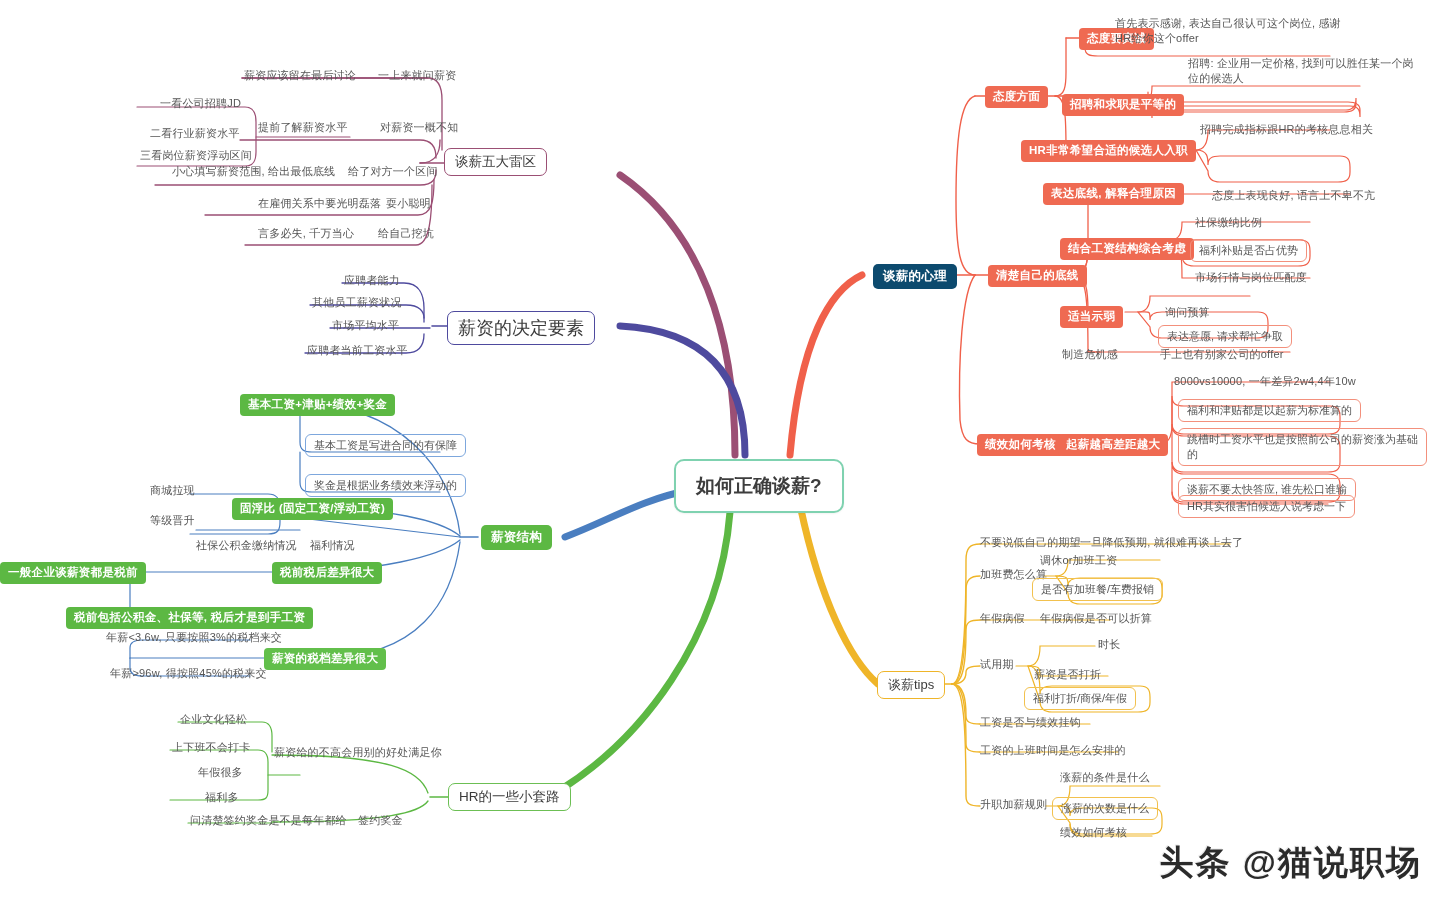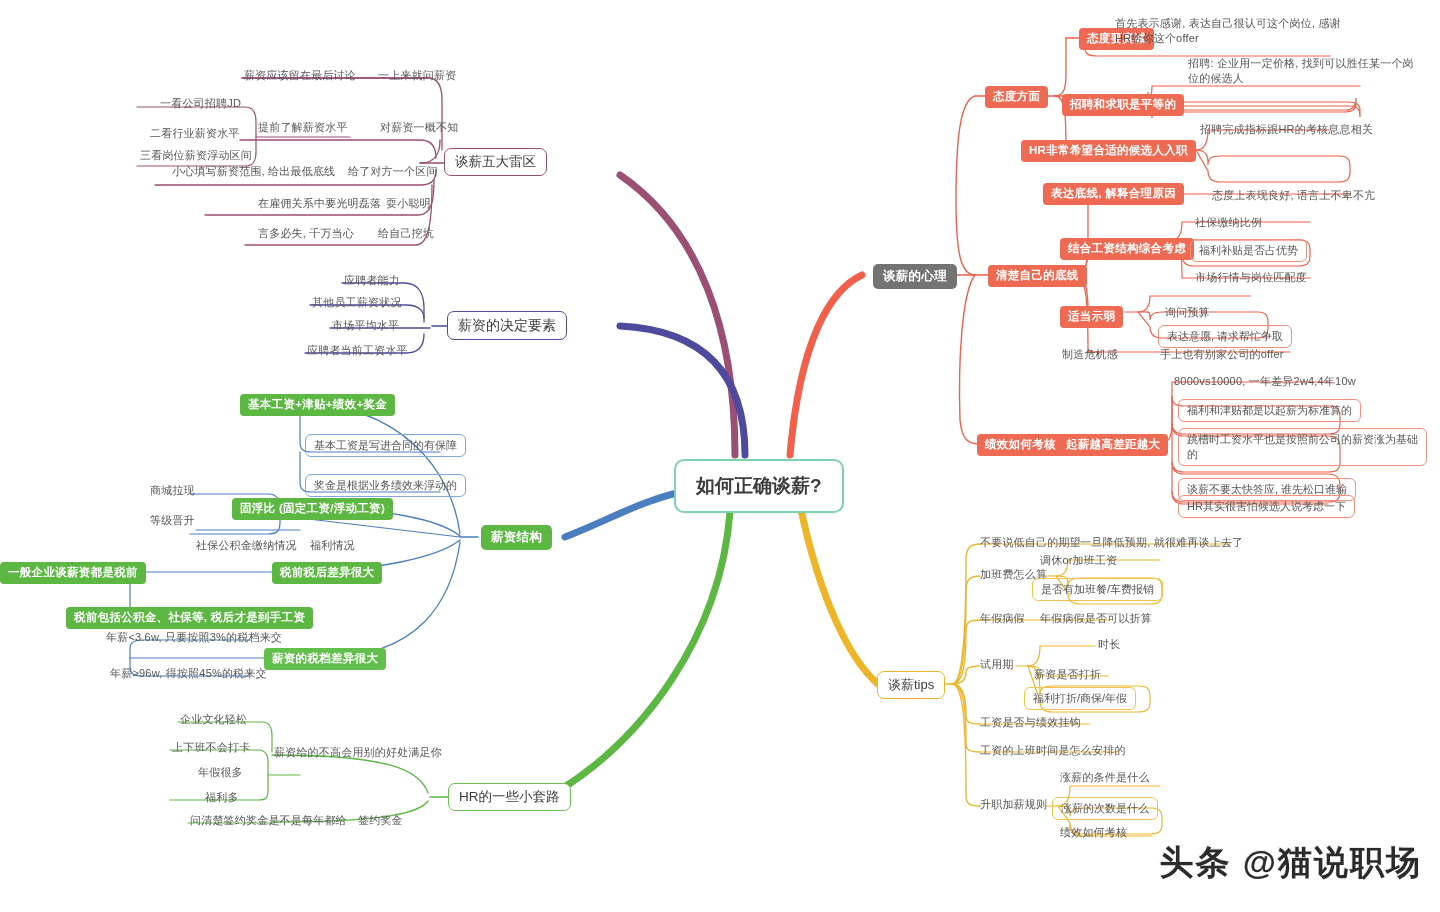--- a/index.html
+++ b/index.html
@@ -17,37 +17,37 @@
 
   
   .leaf { font-size:11px; color:#555; letter-spacing:0.2px; }
 
   
   .box {
     border:1.4px solid #999; border-radius:7px;
     padding:4px 10px; background:#fff; font-size:13px; color:#333;
   }
   .box.pink { border-color:#9b4f74; color:#3b3b3b; font-size:13.5px; }
-  .box.purple { border-color:#4e4a9e; color:#3b3b3b; font-size:14px;border-radius:7px; }
+  .box.purple { border-color:#4e4a9e; color:#3b3b3b; font-size:18px;border-radius:7px; }
   .box.green { border-color:#6cbf54; color:#3b3b3b; font-size:13.5px; }
   .box.yellow { border-color:#efb529; color:#3b3b3b; font-size:13px; }
   .box.center {
     border:2px solid #7fd2b0; border-radius:10px;
     font-size:19px; font-weight:bold; color:#3d3d3d;
     padding:12px 20px; background:#fff;
     box-shadow:0 1px 2px rgba(0,0,0,.05);
   }
 
   
   .chip {
     border-radius:4px; padding:3px 8px; color:#fff;
     font-size:11.5px; font-weight:bold; letter-spacing:.3px;
   }
   .chip.red { background:#ef6a52; }
-  .chip.red2 { background:#737373; }
+  .chip.red2 { background:#0c4a6e; }
   .chip.green { background:#5cb843; }
   .chip.gsoft { background:#62bf4b; }
   .chip.big { font-size:12.5px; padding:4px 10px; border-radius:5px; }
 
   
   .framed {
     font-size:11px; color:#555; padding:3px 8px;
     border:1.1px solid transparent; border-radius:6px;
   }
   .framed.redline { border-color:#f3907c; }

